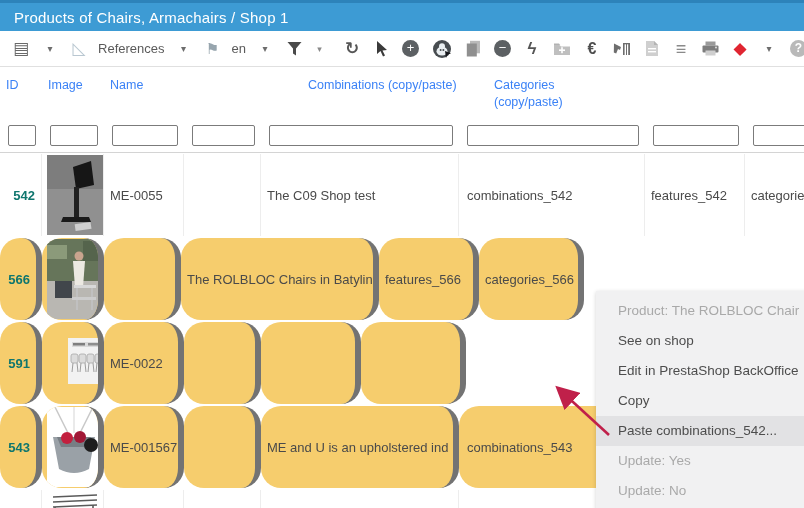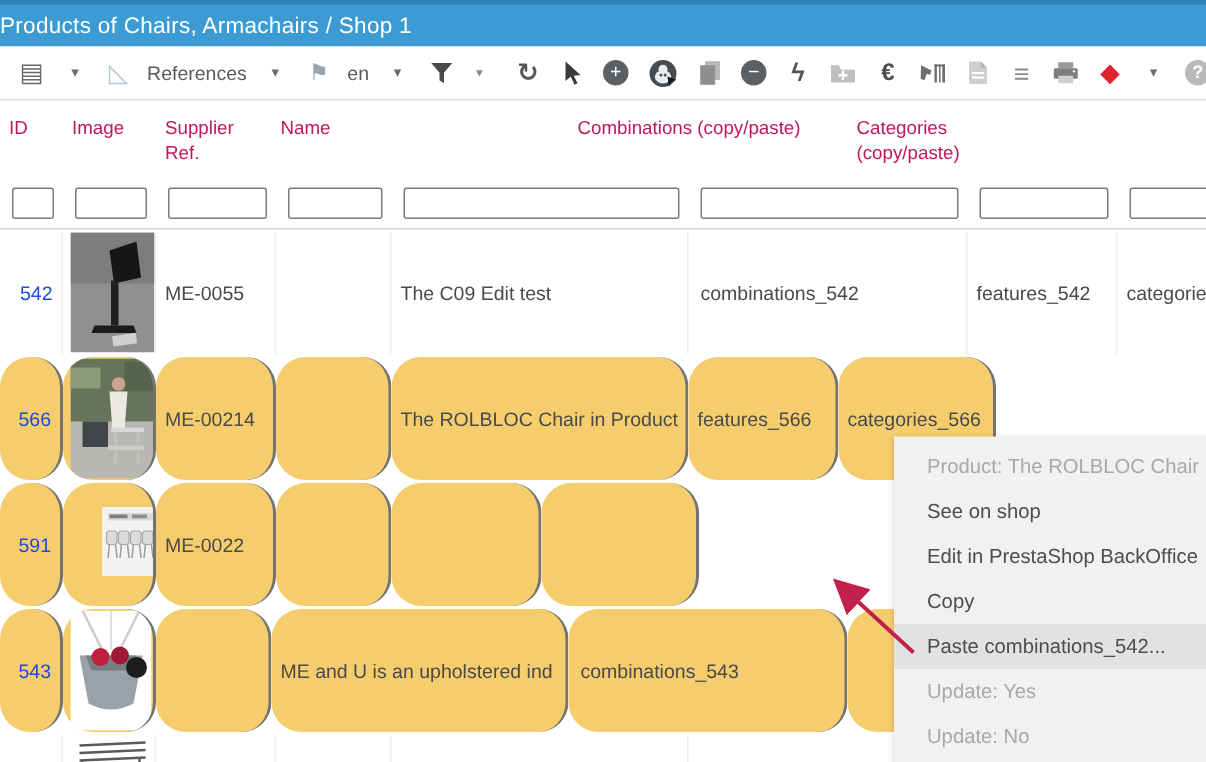--- a/index.html
+++ b/index.html
@@ -5,21 +5,21 @@
   * { box-sizing: border-box; margin: 0; padding: 0; }
   html,body { width: 804px; height: 508px; }
   body {
     position: relative; overflow: hidden; background: #fff;
     font-family: "Liberation Sans", "DejaVu Sans", sans-serif;
     color: #4a4a4a;
   }
   
   .titlebar {
     height: 31px; background: #3d9bd4; border-top: 3px solid #2d83ba;
-    display: flex; align-items: center; padding-left: 0;
+    display: flex; align-items: center; padding-left: 14px;
   }
   .titlebar .title { color: #fff; font-size: 15px; letter-spacing: .2px; }
   
   .toolbar {
     height: 36px; background: #fff; border-bottom: 1px solid #e0e0e0;
     display: flex; align-items: center; padding-left: 13px; gap: 13px;
     white-space: nowrap;
   }
   .tbi { display: inline-flex; align-items: center; justify-content: center;
          min-width: 16px; height: 22px; cursor: pointer; flex: none; }
@@ -45,42 +45,42 @@
     color: #fff; font-size: 12px; font-weight: bold; line-height: 17px;
     text-align: center; display: inline-block;
   }
   .dim { opacity: .85; }
   
   .grid { position: absolute; left: 0; top: 67px; width: 850px; }
   .hrow, .frow, .drow { display: flex; width: 850px; }
   .c1{width:42px} .c2{width:62px} .c3{width:80px} .c4{width:77px}
   .c5{width:198px} .c6{width:186px} .c7{width:100px} .c8{width:105px}
   .hcell {
-    padding: 10px 6px 0 6px; font-size: 12.5px; color: #be185d;
+    padding: 10px 6px 0 6px; font-size: 12.5px; color: #3b82f6;
     line-height: 1.35; cursor: pointer;
   }
   .hrow { height: 58px; }
   .frow { height: 27px; align-items: flex-start; }
   .fcell { padding: 0 6px 0 8px; }
   .fcell input {
     height: 21px; width: 100%; border: 1px solid #7b7b7b; border-radius: 2px;
     font-size: 12px; padding: 0 3px; outline: none; background: #fff;
     font-family: "Liberation Sans", "DejaVu Sans", sans-serif;
   }
   .fcell.c1 input { width: 28px; }
   .rows { border-top: 1px solid #d4d4d4; padding-top: 1px; }
   .drow { height: 82px; margin-bottom: 2px; }
   .cell {
     display: flex; align-items: center; padding: 0 6px;
     font-size: 13px; overflow: hidden; white-space: nowrap; cursor: pointer;
   }
   .drow .c6 { padding-left: 8px; }
   .drow.plain .cell { border-right: 1px solid #ededed; }
-  .drow.hl .cell { background: #f6cd6d; border-right: 2px solid #737373; border-radius: 20px; }
-  .cell.idc { justify-content: flex-end; color: #1d4ed8; }
+  .drow.hl .cell { background: #f6cd6d; border-right: 6px solid #737373; border-radius: 20px; }
+  .cell.idc { justify-content: flex-end; color: #0f766e; font-weight: bold; }
   .cell.imgc { padding: 0; position: relative; }
   .thumb { position: absolute; left: 5px; top: 1px; }
   .thumb.small { left: 26px; top: 16px; }
   .drow.partial { height: 20px; margin-bottom: 0; }
   
   .ctxmenu {
     position: absolute; left: 596px; top: 291px; width: 260px;
     background: #f1f1f2; padding: 5px 0 4px 0; z-index: 5;
     box-shadow: 0 1px 4px rgba(0,0,0,.18);
   }
@@ -212,21 +212,20 @@
     </span>
   <span class="tbi">
       <span class="help-btn">?</span>
     </span>
 </div>
 
 <div class="grid">
   <div class="hrow">
     <div class="hcell c1">ID</div>
     <div class="hcell c2">Image</div>
-    <div class="hcell c4">Supplier Ref.</div>
     <div class="hcell c5">Name</div>
     <div class="hcell c6">Combinations (copy/paste)</div>
     <div class="hcell c8">Categories (copy/paste)</div>
   </div>
   <div class="frow">
     <div class="fcell c1"><input value="" style=""></div>
     <div class="fcell c2"><input value="" style=""></div>
     <div class="fcell c3"><input value="" style=""></div>
     <div class="fcell c4"><input value="" style=""></div>
     <div class="fcell c5"><input value="" style=""></div>
@@ -244,21 +243,21 @@
           <rect width="56" height="80" fill="#909090"></rect>
           <rect width="56" height="34" fill="#7d7d7d"></rect>
           <polygon points="26,12 44,6 47,30 29,34" fill="#161616"></polygon>
           <rect x="27" y="32" width="5" height="30" fill="#202020"></rect>
           <polygon points="16,62 42,62 44,67 14,67" fill="#1a1a1a"></polygon>
           <rect x="28" y="68" width="16" height="7" fill="#cfcfcf" transform="rotate(-8 36 71)"></rect>
         </svg>
       </div>
       <div class="cell c3">ME-0055</div>
       <div class="cell c4"></div>
-      <div class="cell c5">The C09 Edit test</div>
+      <div class="cell c5">The C09 Shop test</div>
       <div class="cell c6">combinations_542</div>
       <div class="cell c7">features_542</div>
       <div class="cell c8">categories_542</div>
     </div>
 
     <div class="drow hl">
       <div class="cell idc c1">566</div>
       <div class="cell imgc c2">
         <svg class="thumb" width="56" height="80" viewBox="0 0 56 80">
           <rect width="56" height="80" fill="#b9b7b2"></rect>
@@ -267,23 +266,22 @@
           <rect x="36" y="2" width="20" height="20" fill="#55644c"></rect>
           <circle cx="32" cy="17" r="4.5" fill="#c9a48e"></circle>
           <path d="M26 22 L38 22 L36 48 L28 48 Z" fill="#ece9e2"></path>
           <rect x="8" y="42" width="17" height="17" fill="#41464b"></rect>
           <rect x="27" y="46" width="22" height="3" fill="#d8d8d8"></rect>
           <rect x="29" y="49" width="2" height="22" fill="#c0c0c0"></rect>
           <rect x="44" y="49" width="2" height="22" fill="#c0c0c0"></rect>
           <rect x="25" y="58" width="24" height="3" fill="#cccccc"></rect>
         </svg>
       </div>
-      <div class="cell c3">ME-00214</div>
-      <div class="cell c4"></div>
-      <div class="cell c5">The ROLBLOC Chair in Product</div>
+      <div class="cell c4"></div>
+      <div class="cell c5">The ROLBLOC Chairs in Batyline</div>
       <div class="cell c7">features_566</div>
       <div class="cell c8">categories_566</div>
     </div>
 
     <div class="drow hl">
       <div class="cell idc c1">591</div>
       <div class="cell imgc c2">
         <svg class="thumb small" width="38" height="46" viewBox="0 0 38 46">
           <rect width="38" height="46" fill="#f2f2f2"></rect>
           <rect x="4" y="4" width="30" height="5" fill="#d9d9d9"></rect>
@@ -321,20 +319,21 @@
           <line x1="8" y1="0" x2="22" y2="28" stroke="#c9c9c9" stroke-width="1.5"></line>
           <line x1="46" y1="0" x2="32" y2="28" stroke="#c9c9c9" stroke-width="1.5"></line>
           <line x1="27" y1="0" x2="27" y2="26" stroke="#d5d5d5" stroke-width="1"></line>
           <path d="M6 30 L48 30 L42 62 Q27 70 12 62 Z" fill="#9aa1a7"></path>
           <path d="M10 30 L44 30 L40 40 L14 40 Z" fill="#777e84"></path>
           <circle cx="20" cy="31" r="6" fill="#c21f3e"></circle>
           <circle cx="33" cy="30" r="6" fill="#a11836"></circle>
           <circle cx="44" cy="38" r="7" fill="#1d1d1d"></circle>
         </svg>
       </div>
+      <div class="cell c3">ME-001567</div>
       <div class="cell c4"></div>
       <div class="cell c5">ME and U is an upholstered ind</div>
       <div class="cell c6">combinations_543</div>
       <div class="cell c7"></div>
       <div class="cell c8"></div>
     </div>
 
     <div class="drow plain partial">
       <div class="cell idc c1"></div>
       <div class="cell imgc c2">

